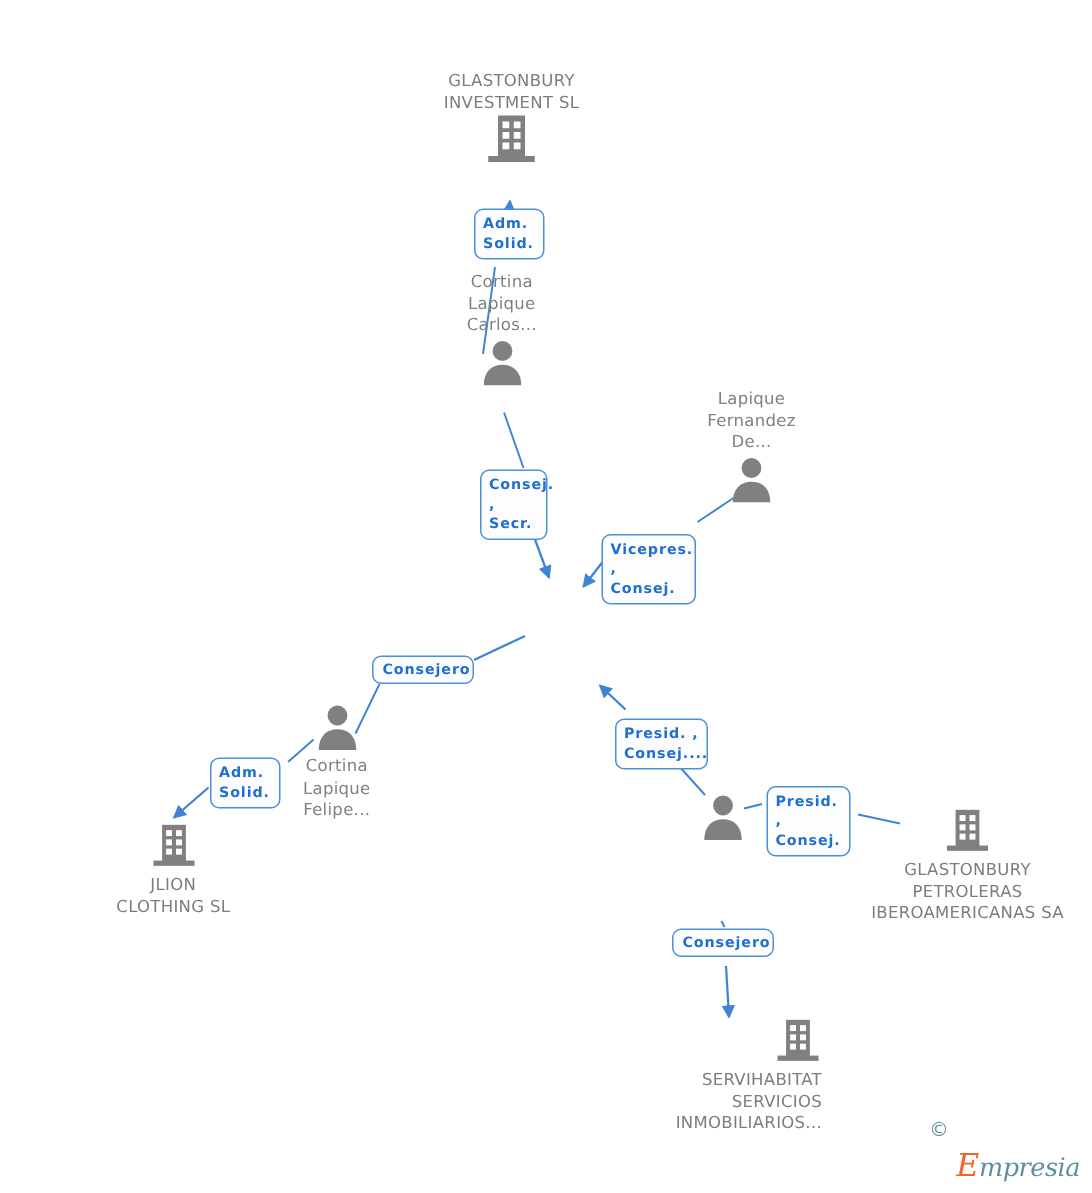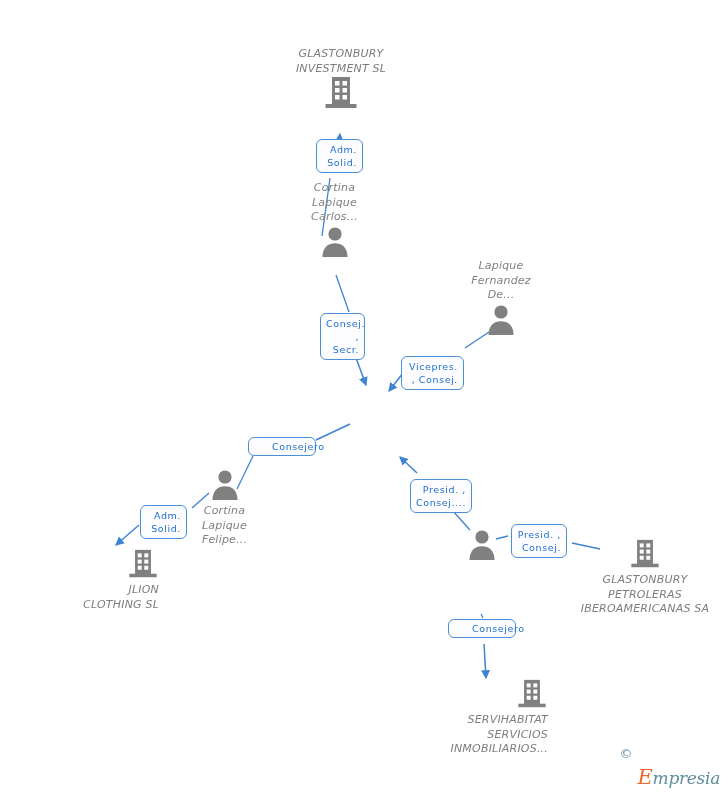--- a/index.html
+++ b/index.html
@@ -24,21 +24,20 @@
   svg.edges {
     position: absolute;
     left: 0; top: 0;
     width: 728px;
     height: 795px;
     pointer-events: none;
   }
   .node {
     position: absolute;
     text-align: center;
-    font-style: italic;
   }
   .node-icon {
     display: block;
     margin: 0 auto;
   }
   .node-label {
     display: block;
     font-size: 11px;
     line-height: 14.5px;
     color: #808080;
@@ -58,27 +57,28 @@
   .tag {
     position: absolute;
     box-sizing: border-box;
     border: 1.4px solid #4a90d9;
     border-radius: 6px;
     background: #fdfdff;
     color: #1f6fd0;
     font-size: 9.5px;
     line-height: 13px;
     letter-spacing: 0.6px;
-    text-align: right;
+    text-align: left;
     padding: 3px 5px 3px 5px;
     white-space: pre-line;
     font-family: "DejaVu Sans", sans-serif;
+    font-weight: bold;
   }
   .tag.one-line {
-    padding: 2px 23px;
+    padding: 2px 6px;
     line-height: 13px;
   }
   .watermark {
     position: absolute;
     right: 8px;
     bottom: 6px;
     display: flex;
     align-items: center;
     gap: 5px;
   }
@@ -215,21 +215,21 @@
       </svg>
     </span>
     <span class="node-label">Cortina
 Lapique
 Felipe...</span>
   </div>
 
   <div class="tag" style="left:140px; top:505px; width:47px;">Adm.
 Solid.</div>
 
-  <div class="node" style="left:44px; top:549px; width:115px;text-align:right;">
+  <div class="node" style="left:58px; top:549px; width:115px;">
     <span class="node-icon">
       <svg width="32" height="30" viewBox="0 0 36 34">
         <rect x="9" y="1" width="18" height="28" fill="#808080"></rect>
         <rect x="2.5" y="28" width="31" height="4" fill="#808080"></rect>
         <rect x="12" y="5" width="4.5" height="4.5" fill="#ffffff"></rect>
         <rect x="19.5" y="5" width="4.5" height="4.5" fill="#ffffff"></rect>
         <rect x="12" y="12" width="4.5" height="4.5" fill="#ffffff"></rect>
         <rect x="19.5" y="12" width="4.5" height="4.5" fill="#ffffff"></rect>
         <rect x="12" y="19" width="4.5" height="4.5" fill="#ffffff"></rect>
         <rect x="19.5" y="19" width="4.5" height="4.5" fill="#ffffff"></rect>

